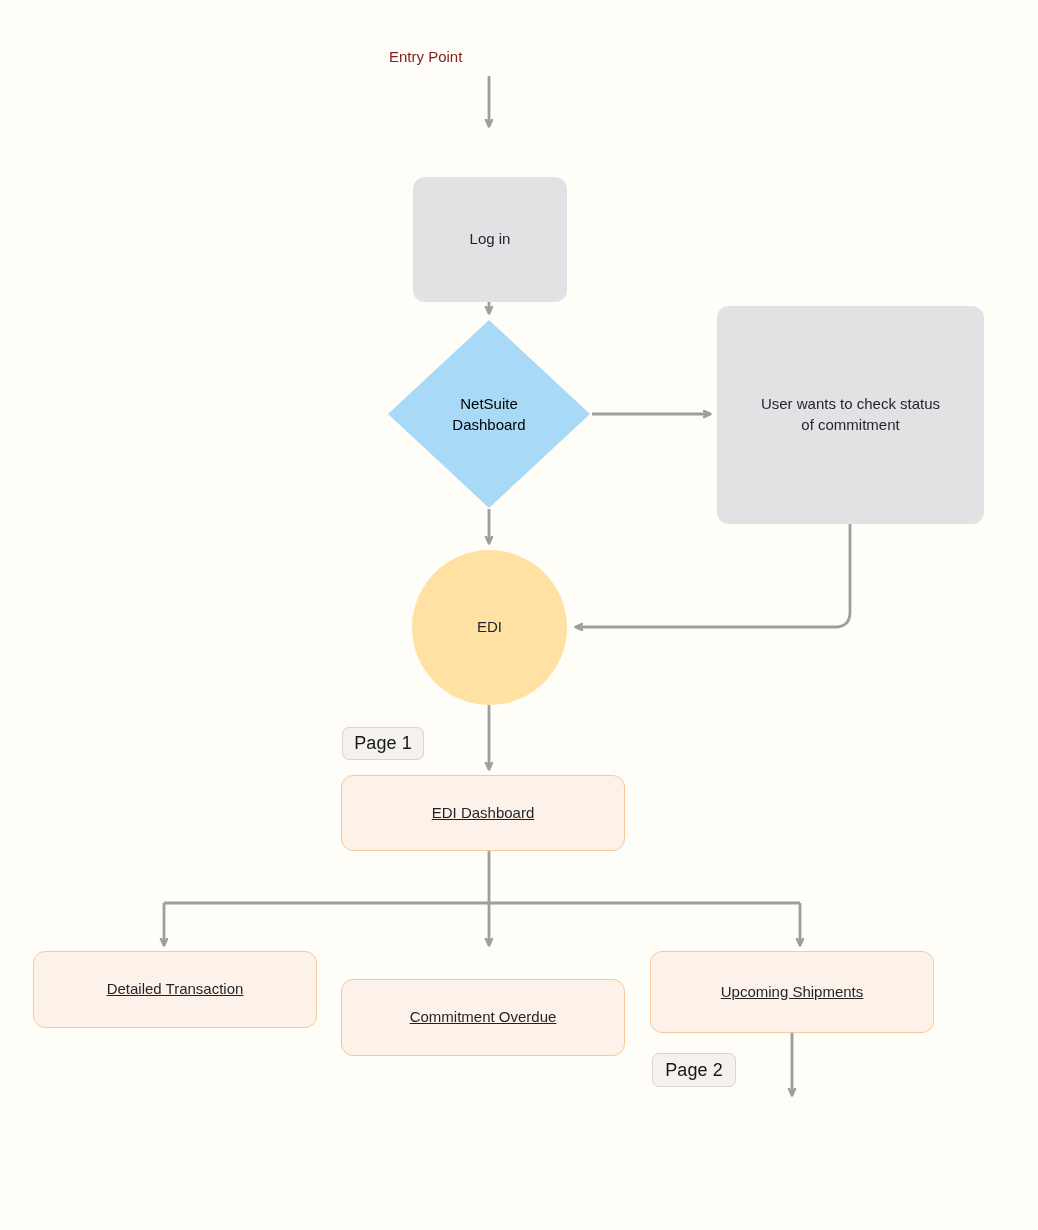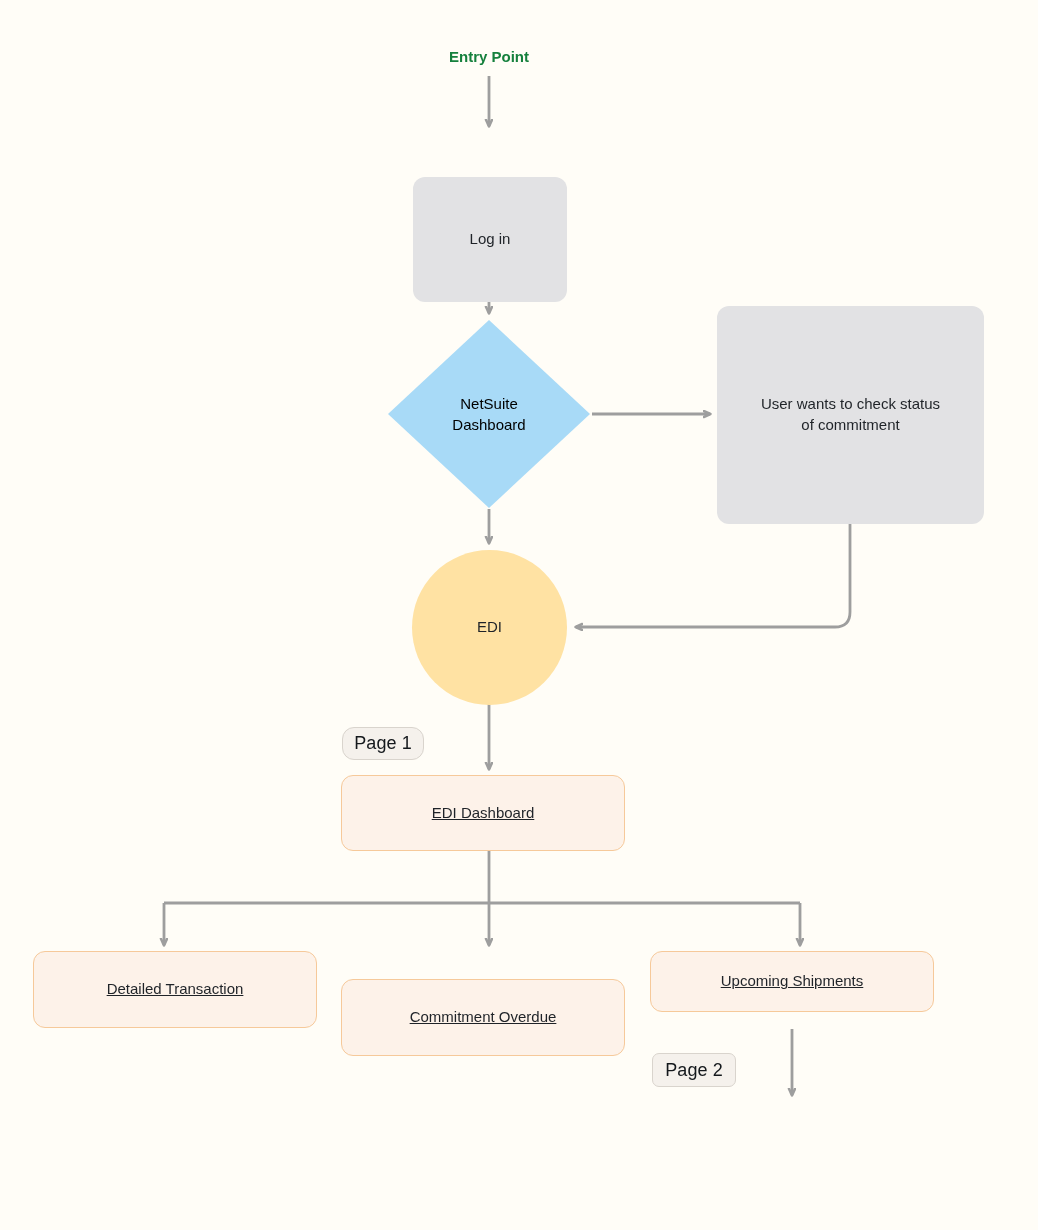--- a/index.html
+++ b/index.html
@@ -31,25 +31,24 @@
     box-sizing: border-box;
     display: flex;
     align-items: center;
     justify-content: center;
     text-align: center;
     color: #1f2328;
     line-height: 1.38;
   }
   .label-plain {
     position: absolute;
-    color: #15803d;
+    color: #7f1d1d;
     font-size: 15px;
-    text-align: center;
+    text-align: left;
     white-space: nowrap;
-    font-weight: bold;
   }
   .box-grey {
     background: #e2e2e4;
     border-radius: 12px;
     font-size: 15px;
   }
   .diamond-wrap {
     position: absolute;
   }
   .diamond-shape {
@@ -157,37 +156,37 @@
     <div>
       <span class="nl">User wants to check status</span>
       <span class="nl">of commitment</span>
     </div>
   </div>
 
   <div class="node circle-node" style="left:412px; top:550px; width:155px; height:155px;">
     <span>EDI</span>
   </div>
 
-  <div class="page-badge" style="left:342px; top:727px; width:82px; height:33px;border-radius:12px;">
+  <div class="page-badge" style="left:342px; top:727px; width:82px; height:33px;">
     <span>Page 1</span>
   </div>
 
   <div class="node box-peach" style="left:341px; top:775px; width:284px; height:76px;">
     <span>EDI Dashboard</span>
   </div>
 
   <div class="node box-peach" style="left:33px; top:951px; width:284px; height:77px;">
     <span>Detailed Transaction</span>
   </div>
 
   <div class="node box-peach" style="left:341px; top:951px; width:284px; height:77px;margin-top:28px;">
     <span>Commitment Overdue</span>
   </div>
 
-  <div class="node box-peach" style="left:650px; top:951px; width:284px; height:61px;">
+  <div class="node box-peach" style="left:650px; top:951px; width:284px; height:82px;">
     <span>Upcoming Shipments</span>
   </div>
 
   <div class="page-badge" style="left:652px; top:1053px; width:84px; height:34px;">
     <span>Page 2</span>
   </div>
 
 
 </div>
 

